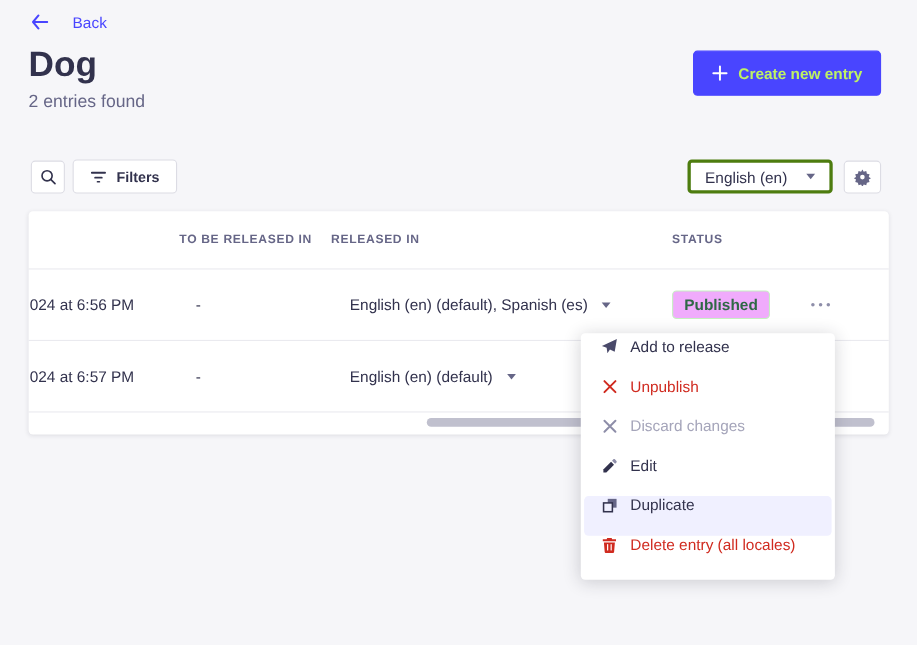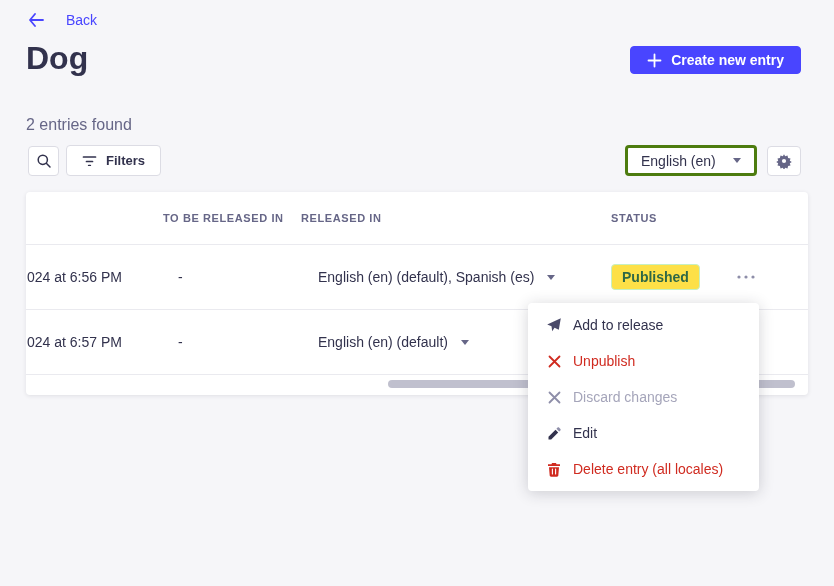--- a/index.html
+++ b/index.html
@@ -4,23 +4,23 @@
 <style>
   * { margin:0; padding:0; box-sizing:border-box; }
   html,body { width:834px; height:586px; }
   body { font-family:"Liberation Sans", sans-serif; background:#f6f6f9; overflow:hidden; }
   #app { position:relative; width:834px; height:586px; }
 
   
   .back-link { position:absolute; left:28px; top:12px; display:flex; align-items:center; gap:22px;
     color:#4945ff; font-size:14px; font-weight:500; cursor:pointer; text-decoration:none; }
   .page-title { position:absolute; left:26px; top:40px; font-size:32px; font-weight:700; color:#32324d; }
-  .page-subtitle { position:absolute; left:26px; top:84px; font-size:16px; color:#666687;margin-top:32px; }
-  .create-btn { position:absolute; right:33px; top:46px; height:28px; display:flex; align-items:center; gap:9px;
-    background:#4945ff; border:1px solid #4945ff; border-radius:4px; color:#ffffff; font-size:14px; font-weight:600;
+  .page-subtitle { position:absolute; left:26px; top:84px; font-size:16px; color:#666687; }
+  .create-btn { position:absolute; right:33px; top:46px; height:41px; display:flex; align-items:center; gap:9px;
+    background:#4945ff; border:1px solid #4945ff; border-radius:4px; color:#bef264; font-size:14px; font-weight:600;
     padding:0 16px; cursor:pointer; font-family:inherit; }
 
   
   .icon-btn { position:absolute; width:31px; height:30px; background:#fff; border:1px solid #dcdce4;
     border-radius:4px; display:flex; align-items:center; justify-content:center; cursor:pointer; }
   .search-btn { left:28px; top:146px; }
   .gear-btn { left:767px; top:146px; width:34px; }
   .filters-btn { position:absolute; left:66px; top:145px; height:31px; background:#fff; border:1px solid #dcdce4;
     border-radius:4px; display:flex; align-items:center; gap:9px; padding:0 15px; font-size:13px; font-weight:600;
     color:#32324d; cursor:pointer; font-family:inherit; }
@@ -36,31 +36,31 @@
   .thead { position:absolute; left:0; top:0; width:100%; height:53px; border-bottom:1px solid #eaeaef;
     display:flex; align-items:center; }
   .th { font-size:11px; font-weight:700; letter-spacing:.6px; color:#666687; position:absolute; white-space:nowrap;text-align:center; }
   .th-released { left:137px; } .th-available { left:275px; } .th-status { left:585px; }
   .trow { position:absolute; left:0; width:100%; height:65px; display:block; }
   .trow-1 { top:53px; border-bottom:1px solid #eaeaef; }
   .trow-2 { top:118px; border-bottom:1px solid #eaeaef; }
   .cell { position:absolute; top:50%; transform:translateY(-50%); font-size:14px; color:#32324d; white-space:nowrap; }
   .cell-updated { left:1px; } .cell-released { left:152px; } .cell-available { left:292px; display:flex; align-items:center; gap:13px; }
   .status-badge { position:absolute; left:585px; top:50%; transform:translateY(-50%);
-    background:#fde047; border:1px solid #c6f0c2; color:#2f6846; font-size:14px; font-weight:700;
+    background:#f0abfc; border:1px solid #c6f0c2; color:#2f6846; font-size:14px; font-weight:700;
     border-radius:4px; padding:4px 10px; }
   .more-btn { position:absolute; left:703px; top:50%; transform:translateY(-50%); width:34px; height:26px;
     background:none; border:none; display:flex; align-items:center; justify-content:center; cursor:pointer; }
   .hscrollbar-thumb { position:absolute; left:362px; top:188px; width:407px; height:8px;
     background:#c0c0ce; border-radius:4px; cursor:grab; }
 
   
   .context-menu { position:absolute; left:528px; top:303px; width:231px; background:#fff; border-radius:4px;
     box-shadow:0 2px 15px rgba(33,33,52,.2); padding:4px 0; z-index:10; }
-  .menu-item { height:36px; margin:0 3px; padding:0 10px 0 15px; border-radius:4px; display:flex; align-items:center;
+  .menu-item { height:36px; margin:0 3px; padding:0 10px 0 15px; border-radius:4px; display:flex; align-items:flex-start;
     gap:11px; font-size:14px; color:#32324d; cursor:pointer; white-space:nowrap; }
   .menu-item.danger { color:#d02b20; }
   .menu-item.disabled { color:#a5a5ba; cursor:default; }
   .menu-item.hovered { background:#f0f0ff; }
   .mi-icon { width:16px; height:16px; flex:0 0 16px; display:flex; align-items:center; justify-content:center; }
 </style>
 </head>
 <body>
 
 <div id="app">
@@ -183,20 +183,29 @@
     <div class="menu-item">
       <span class="mi-icon">
         <svg width="15" height="15" viewBox="0 0 15 15">
             <path d="M1.5 10.8V13.5h2.7l7-7-2.7-2.7-7 7z" fill="#32324d"></path>
             <path d="M13.4 4.4c.4-.4.4-1 0-1.4l-1.4-1.4c-.4-.4-1-.4-1.4 0l-1.2 1.2 2.8 2.8 1.2-1.2z" fill="#8e8ea9"></path>
           </svg>
       </span>
       <span>Edit</span>
     </div>
 
+    <div class="menu-item hovered">
+      <span class="mi-icon">
+        <svg width="15" height="15" viewBox="0 0 15 15">
+            <rect x="5.5" y="1.5" width="8" height="8" fill="#666687"></rect>
+            <rect x="1.7" y="5.2" width="8" height="8" fill="#f0f0ff" stroke="#32324d" stroke-width="1.4"></rect>
+          </svg>
+      </span>
+      <span>Duplicate</span>
+    </div>
 
 
     <div class="menu-item danger">
       <span class="mi-icon">
         <svg width="14" height="15" viewBox="0 0 14 15">
             <path d="M5 1h4l.5 1.2H13V4H1V2.2h3.5L5 1z" fill="#d02b20"></path>
             <path d="M2 5.2h10l-.7 8.3c-.05.7-.6 1.2-1.3 1.2H4c-.7 0-1.25-.5-1.3-1.2L2 5.2z" fill="#d02b20"></path>
             <path d="M5.4 7v5M8.6 7v5" stroke="#fff" stroke-width="1.1" stroke-linecap="round"></path>
           </svg>
       </span>

